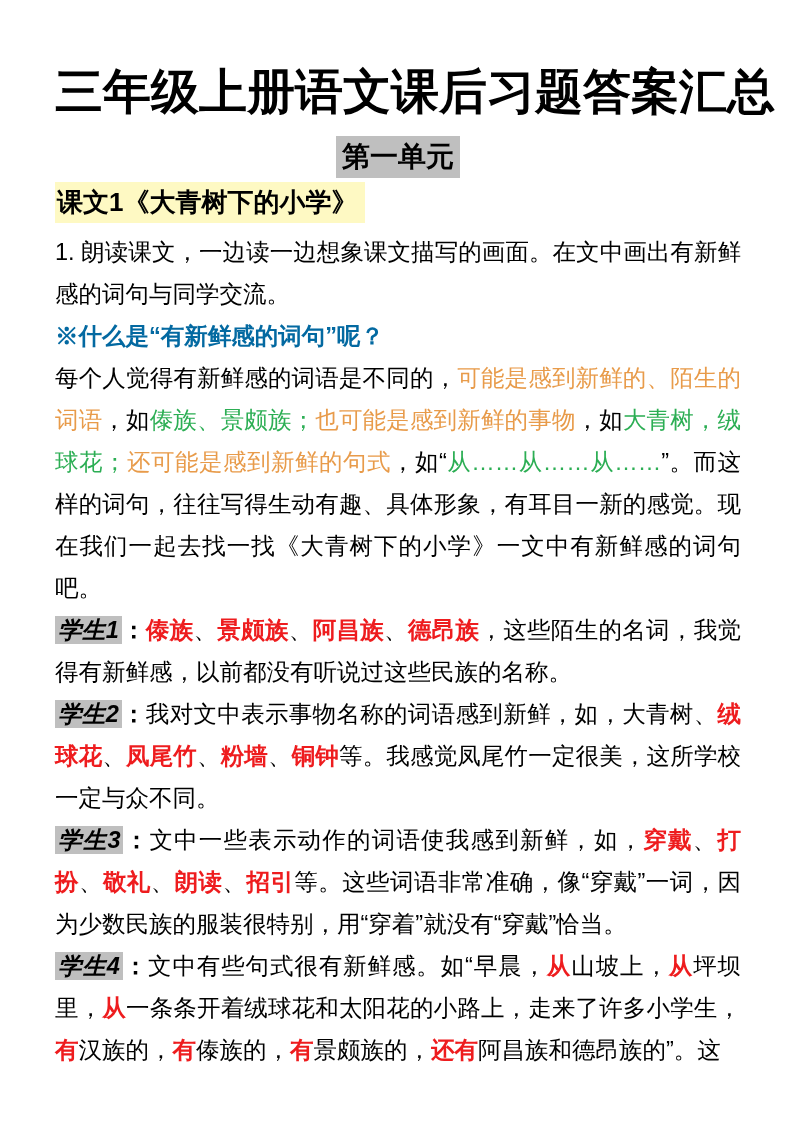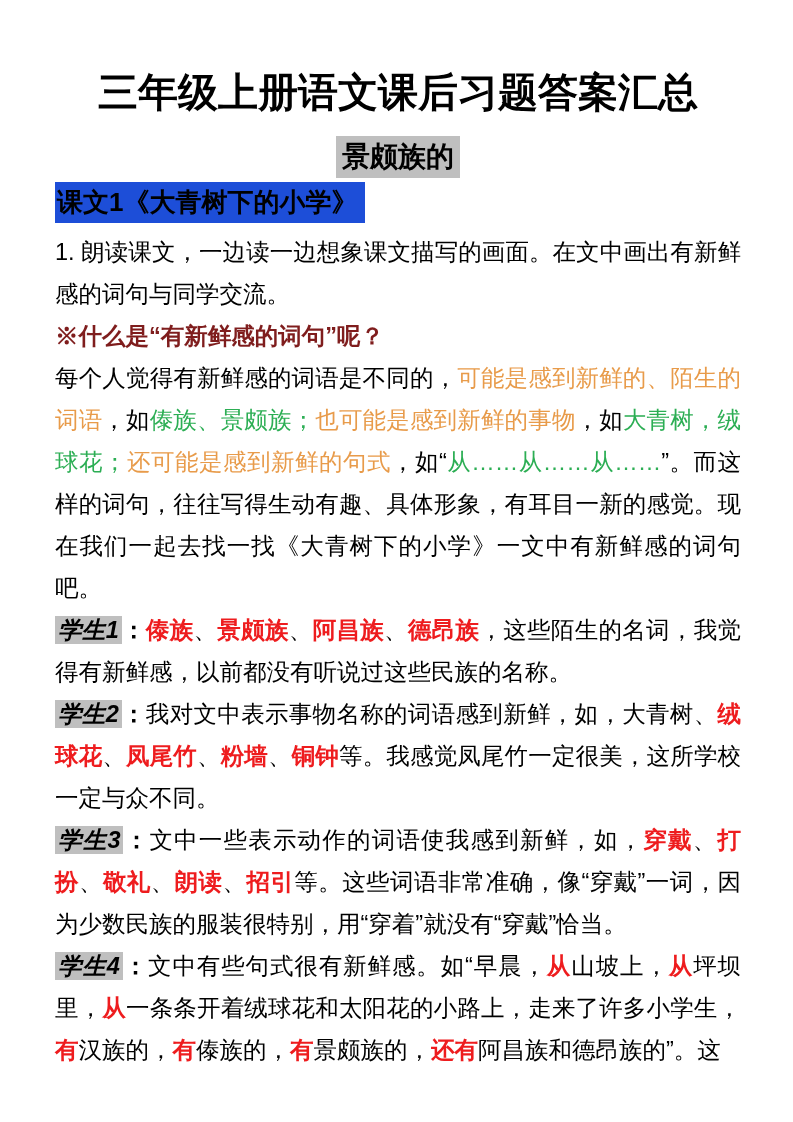--- a/index.html
+++ b/index.html
@@ -8,40 +8,40 @@
     width:793px;height:1122px;
     margin:0 auto;
     background:#ffffff;
     overflow:hidden;
     font-family:"Liberation Sans", sans-serif;
     color:#000000;
   }
   .content{padding:0 52px 0 55px;}
   .doc-title{
     margin:68px 0 0 0;
-    font-size:40px;
+    font-size:48px;
     font-weight:bold;
     text-align:center;
     line-height:48px;
     letter-spacing:0px;
     white-space:nowrap;
   }
   .unit-row{text-align:center;margin-top:20px;}
   .unit-heading{
     display:inline-block;
     background:#BFBFBF;
     font-size:28px;
     font-weight:bold;
     line-height:34px;
     padding:4px 6px;
   }
   .lesson-row{margin-top:4px;}
   .lesson-heading{
     display:inline-block;
-    background:#1d4ed8;
+    background:#fef9c3;
     font-size:26px;
     font-weight:bold;
     line-height:32px;
     padding:4px 8px 5px 2px;
   }
   .para{
     margin:0;
     font-size:23.5px;
     line-height:42px;
     text-align:justify;
@@ -59,30 +59,30 @@
 </style>
 </head>
 <body>
 
 <div class="page">
   <div class="content">
 
     <h1 class="doc-title">三年级上册语文课后习题答案汇总</h1>
 
     <div class="unit-row">
-      <span class="unit-heading">景颇族的</span>
+      <span class="unit-heading">第一单元</span>
     </div>
 
     <div class="lesson-row">
       <span class="lesson-heading">课文1《大青树下的小学》</span>
     </div>
 
     <div id="blocks">
         <p class="para first"><span class="run">1. 朗读课文，一边读一边想象课文描写的画面。在文中画出有新鲜感的词句与同学交流。</span></p>
-        <p class="para"><span class="run b" style="color: #7f1d1d;">※什么是“有新鲜感的词句”呢？</span></p>
+        <p class="para"><span class="run b" style="color: #0369a1;">※什么是“有新鲜感的词句”呢？</span></p>
         <p class="para"><span class="run">每个人觉得有新鲜感的词语是不同的，</span><span class="run" style="color: rgb(232, 155, 74);">可能是感到新鲜的、陌生的词语</span><span class="run">，如</span><span class="run" style="color: rgb(44, 174, 84);">傣族、景颇族；</span><span class="run" style="color: rgb(232, 155, 74);">也可能是感到新鲜的事物</span><span class="run">，如</span><span class="run" style="color: rgb(44, 174, 84);">大青树，绒球花；</span><span class="run" style="color: rgb(232, 155, 74);">还可能是感到新鲜的句式</span><span class="run">，如“</span><span class="run" style="color: rgb(44, 174, 84);">从……从……从……</span><span class="run">”。而这样的词句，往往写得生动有趣、具体形象，有耳目一新的感觉。现在我们一起去找一找《大青树下的小学》一文中有新鲜感的词句吧。</span></p>
         <p class="para"><span class="run b hl-gray">学生1</span><span class="run b">：</span><span class="run b u" style="color: rgb(238, 28, 30);">傣族</span><span class="run">、</span><span class="run b u" style="color: rgb(238, 28, 30);">景颇族</span><span class="run">、</span><span class="run b u" style="color: rgb(238, 28, 30);">阿昌族</span><span class="run">、</span><span class="run b u" style="color: rgb(238, 28, 30);">德昂族</span><span class="run">，这些陌生的名词，我觉得有新鲜感，以前都没有听说过这些民族的名称。</span></p>
         <p class="para"><span class="run b hl-gray">学生2</span><span class="run b">：</span><span class="run">我对文中表示事物名称的词语感到新鲜，如，大青树、</span><span class="run b u" style="color: rgb(238, 28, 30);">绒球花</span><span class="run">、</span><span class="run b u" style="color: rgb(238, 28, 30);">凤尾竹</span><span class="run">、</span><span class="run b u" style="color: rgb(238, 28, 30);">粉墙</span><span class="run">、</span><span class="run b u" style="color: rgb(238, 28, 30);">铜钟</span><span class="run">等。我感觉凤尾竹一定很美，这所学校一定与众不同。</span></p>
         <p class="para"><span class="run b hl-gray">学生3</span><span class="run b">：</span><span class="run">文中一些表示动作的词语使我感到新鲜，如，</span><span class="run b u" style="color: rgb(238, 28, 30);">穿戴</span><span class="run">、</span><span class="run b u" style="color: rgb(238, 28, 30);">打扮</span><span class="run">、</span><span class="run b u" style="color: rgb(238, 28, 30);">敬礼</span><span class="run">、</span><span class="run b u" style="color: rgb(238, 28, 30);">朗读</span><span class="run">、</span><span class="run b u" style="color: rgb(238, 28, 30);">招引</span><span class="run">等。这些词语非常准确，像“穿戴”一词，因为少数民族的服装很特别，用“穿着”就没有“穿戴”恰当。</span></p>
         <p class="para"><span class="run b hl-gray">学生4</span><span class="run b">：</span><span class="run">文中有些句式很有新鲜感。如“早晨，</span><span class="run b u" style="color: rgb(238, 28, 30);">从</span><span class="run">山坡上，</span><span class="run b u" style="color: rgb(238, 28, 30);">从</span><span class="run">坪坝里，</span><span class="run b u" style="color: rgb(238, 28, 30);">从</span><span class="run">一条条开着绒球花和太阳花的小路上，走来了许多小学生，</span><span class="run b u" style="color: rgb(238, 28, 30);">有</span><span class="run">汉族的，</span><span class="run b u" style="color: rgb(238, 28, 30);">有</span><span class="run">傣族的，</span><span class="run b u" style="color: rgb(238, 28, 30);">有</span><span class="run">景颇族的，</span><span class="run b u" style="color: rgb(238, 28, 30);">还有</span><span class="run">阿昌族和德昂族的”。这</span></p>
       </div>
 
   </div>
 </div>
 

